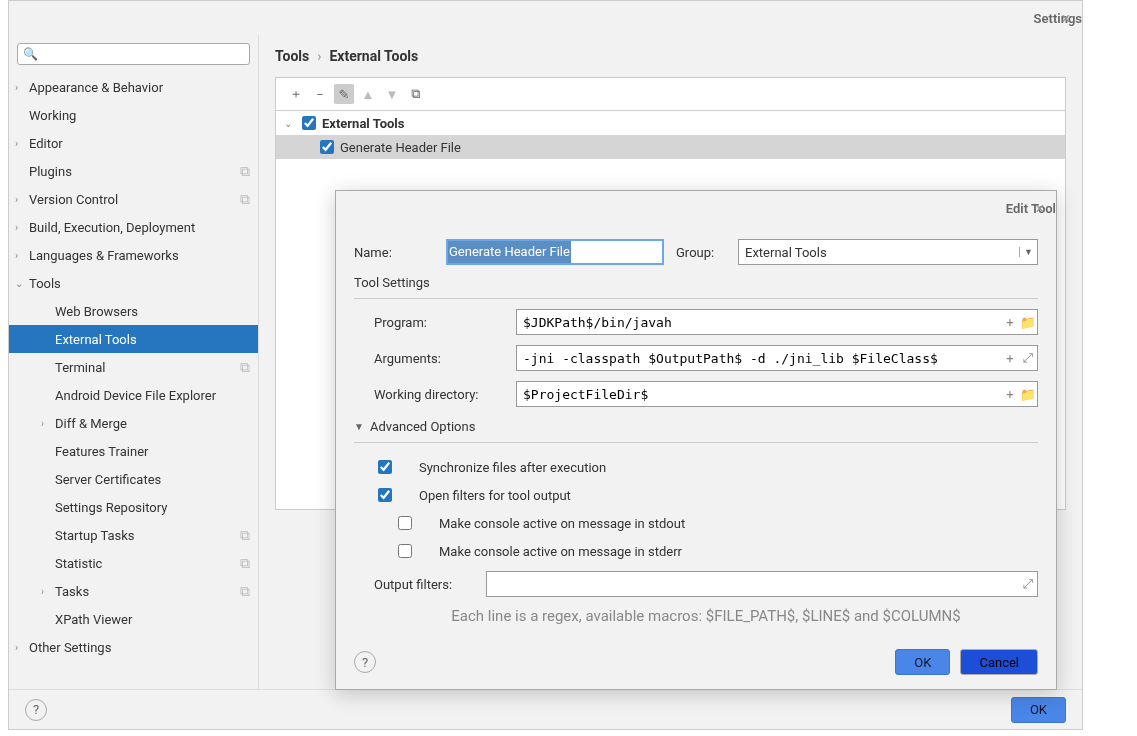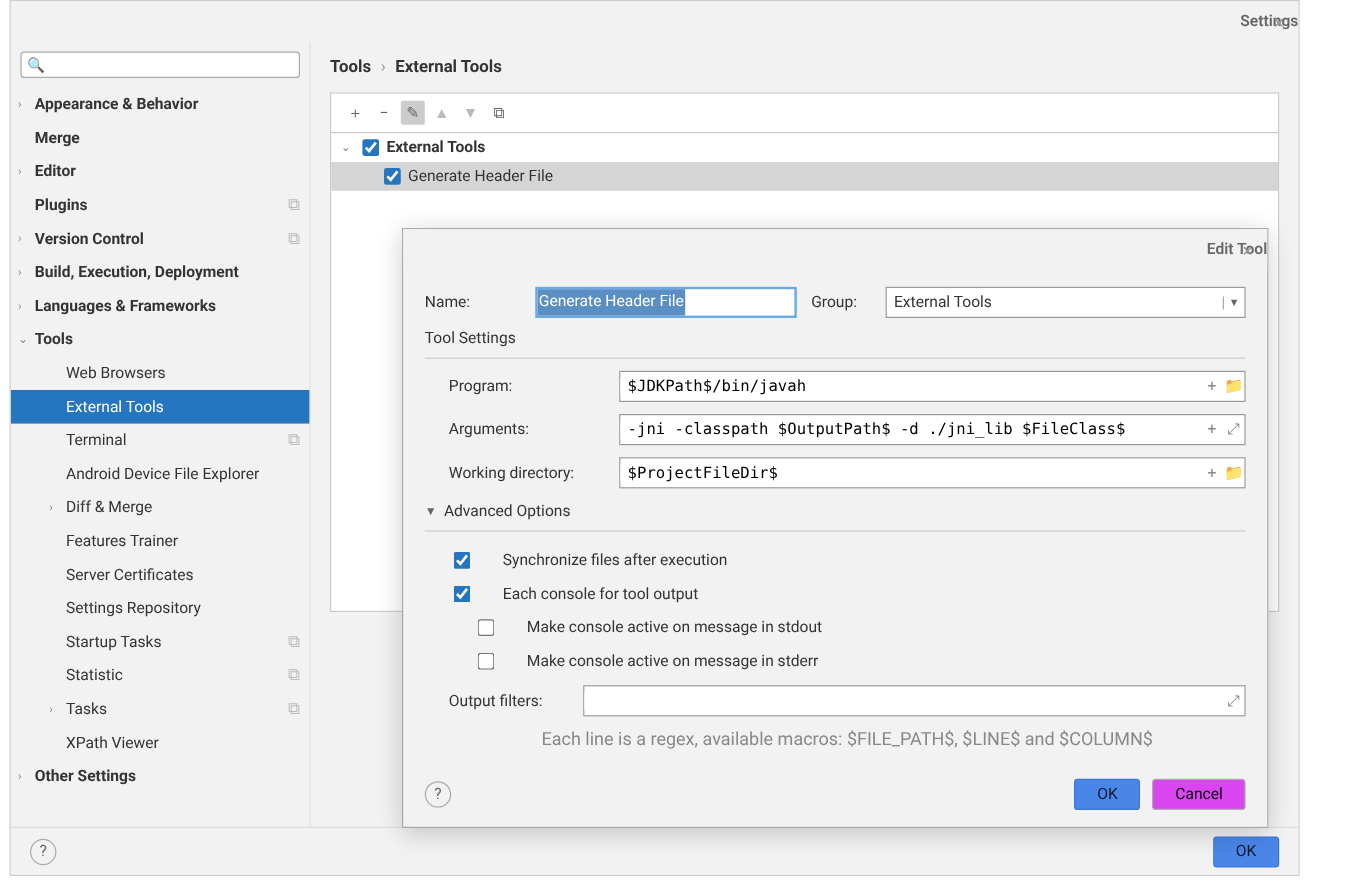--- a/index.html
+++ b/index.html
@@ -14,21 +14,21 @@
 .search-wrap { padding: 8px; }
 .search-input { width: 100%; height: 22px; border: 1px solid #aaa; border-radius: 3px; padding: 0 6px 0 22px; background: #fff; font-size: 12px; }
 .search-wrap { position: relative; }
 .search-wrap .icon { position: absolute; left: 14px; top: 12px; color: #888; font-size: 12px; }
 .tree { flex: 1; overflow: auto; }
 .tree-item { display: flex; align-items: center; height: 28px; padding: 0 8px 0 20px; cursor: pointer; position: relative; }
 .tree-item.level2 { padding-left: 46px; }
 .tree-item .arrow { position: absolute; left: 6px; width: 10px; color: #888; font-size: 10px; }
 .tree-item.level2 .arrow { left: 32px; }
 .tree-item .label { flex: 1; }
-.tree-item.bold .label { font-weight: 700; }
+.tree-item.bold .label { font-weight: 400; }
 .tree-item.selected { background: #2675bf; color: #fff; }
 .tree-item .badge { color: #bbb; font-size: 14px; }
 
 .main { flex: 1; background: #f2f2f2; display: flex; flex-direction: column; }
 .breadcrumb { height: 32px; display: flex; align-items: center; padding: 10px 16px 0 16px; font-size: 14px; font-weight: 700; color: #333; }
 .breadcrumb .sep { margin: 0 8px; color: #999; font-weight: 400; }
 .toolbar { display: flex; align-items: center; gap: 4px; padding: 6px 10px; background: #fff; border: 1px solid #ccc; border-bottom: none; margin: 10px 16px 0 16px; }
 .tb-btn { width: 20px; height: 20px; display: inline-flex; align-items: center; justify-content: center; color: #666; cursor: pointer; border-radius: 2px; }
 .tb-btn.active { background: #ccc; }
 .tb-btn.disabled { color: #bbb; }
@@ -37,21 +37,21 @@
 .tl-row.sel { background: #d5d5d5; }
 .tl-row .arrow2 { width: 14px; color: #888; font-size: 10px; }
 .tl-row .chk { width: 14px; height: 14px; margin-right: 6px; accent-color: #2675bf; }
 .tl-row.indent { padding-left: 26px; }
 .tl-row .lbl { font-size: 13px; }
 .tl-row.bold .lbl { font-weight: 700; }
 
 .footer { position: absolute; bottom: 0; left: 0; right: 0; height: 40px; border-top: 1px solid #ddd; display: flex; align-items: center; padding: 0 16px; background: #f2f2f2; }
 .help-btn { width: 22px; height: 22px; border: 1px solid #aaa; border-radius: 50%; display: flex; align-items: center; justify-content: center; color: #666; cursor: pointer; }
 .footer .spacer { flex: 1; }
-.btn { height: 26px; padding: 0 18px; border: 1px solid #aaa; border-radius: 3px; background: #d946ef; cursor: pointer; font-size: 13px; }
+.btn { height: 26px; padding: 0 18px; border: 1px solid #aaa; border-radius: 3px; background: #1d4ed8; cursor: pointer; font-size: 13px; }
 .btn.primary { background: #4a86e8; border-color: #3a76d8; color: #0f172a; }
 
 
 .dialog { position: absolute; left: 335px; top: 190px; width: 722px; background: #f2f2f2; border: 1px solid #aaa; box-shadow: 0 4px 20px rgba(0,0,0,0.2); }
 .dialog .titlebar { background: #f2f2f2; }
 .dialog-body { padding: 14px 18px; }
 .form-row { display: flex; align-items: center; margin-bottom: 10px; gap: 12px; }
 .form-row .lbl { min-width: 80px; }
 .form-row .lbl.wide { min-width: 130px; }
 .text-input { flex: 1; height: 26px; border: 1px solid #999; padding: 0 6px; background: #fff; font-size: 13px; }
@@ -88,21 +88,21 @@
       <div class="search-wrap">
         <span class="icon">🔍</span>
         <input class="search-input" placeholder="" style="">
       </div>
       <div class="tree" id="sidebar-tree">
           <div class="tree-item bold">
             <span class="arrow">›</span>
             <span class="label">Appearance &amp; Behavior</span>
           </div>
           <div class="tree-item bold">
-            <span class="label">Merge</span>
+            <span class="label">Working</span>
           </div>
           <div class="tree-item bold">
             <span class="arrow">›</span>
             <span class="label">Editor</span>
           </div>
           <div class="tree-item bold">
             <span class="label">Plugins</span>
             <span class="badge">⧉</span>
           </div>
           <div class="tree-item bold">
@@ -255,21 +255,21 @@
       <span>Advanced Options</span>
     </div>
     <div class="section-line"></div>
     <div class="indent-block">
       <div class="chk-row">
           <input type="checkbox" checked="" style="">
           <span>Synchronize files after execution</span>
         </div>
       <div class="chk-row">
           <input type="checkbox" checked="" style="">
-          <span>Each console for tool output</span>
+          <span>Open filters for tool output</span>
         </div>
       <div class="chk-row sub">
           <input type="checkbox" style="">
           <span>Make console active on message in stdout</span>
         </div>
       <div class="chk-row sub">
           <input type="checkbox" style="">
           <span>Make console active on message in stderr</span>
         </div>
       <div class="form-row" style="margin-top:6px">

